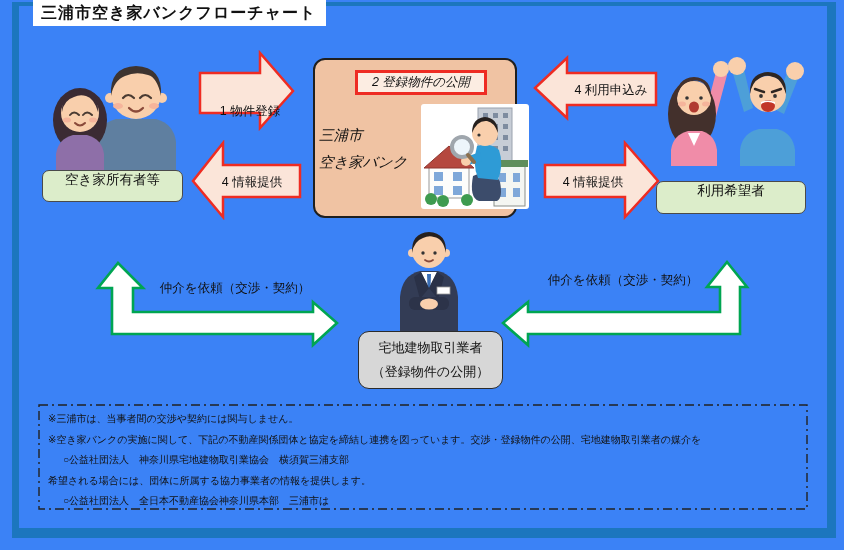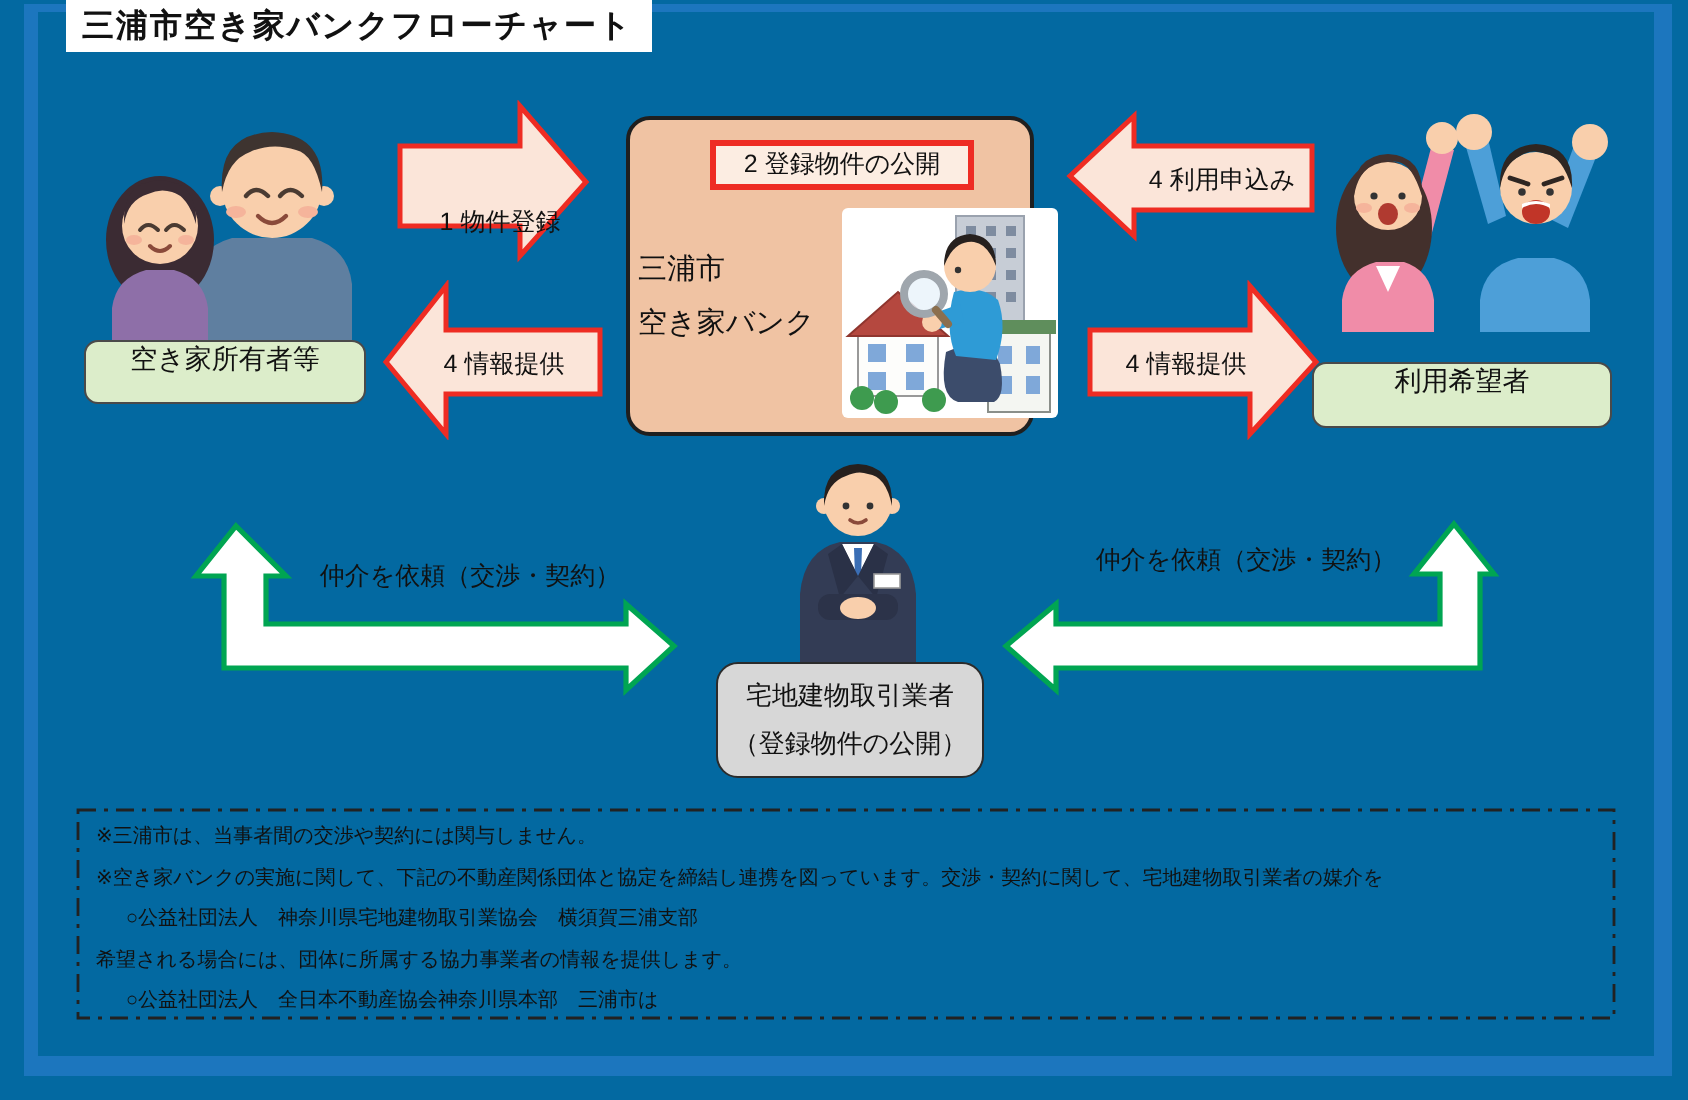--- a/index.html
+++ b/index.html
@@ -1,17 +1,17 @@
 <!DOCTYPE html>
 <html lang="ja"><head>
 <meta charset="utf-8">
 <style>
   html,body{margin:0;padding:0;background:#fff;}
   .page{
-    position:relative;width:844px;height:550px;background:#0369a1;overflow:hidden;
+    position:relative;width:844px;height:550px;background:#3b82f6;overflow:hidden;
     font-family:"Liberation Sans","DejaVu Sans",sans-serif;color:#1a1a1a;
   }
   .abs{position:absolute;}
   
   .frame{
     left:12px;top:2px;width:824px;height:536px;box-sizing:border-box;
     border:solid #1C76BE;border-width:4px 9px 10px 7px;
   }
   .title{
     left:33px;top:0;margin:0;padding:3px 10px 2px 8px;background:#fff;z-index:3;
@@ -21,21 +21,21 @@
   .label-box{
     box-sizing:border-box;border:1.6px solid #4a4a4a;border-radius:7px;
     display:flex;justify-content:center;text-align:center;
     font-size:13.5px;color:#111;z-index:2;
   }
   .green-box{background:#DCEDCA;}
   .gray-box{background:#D7D7D7;border-radius:11px;border-color:#2b2b2b;flex-direction:column;line-height:24px;font-size:13px;}
   
   .center-box{
     left:313px;top:58px;width:204px;height:160px;box-sizing:border-box;
-    background:#F0C3A3;border:2px solid #1f1f1f;border-radius:12px;
+    background:#F0C3A3;border:2px solid #1f1f1f;border-radius:12px;font-style:italic;
   }
   .badge{
     position:absolute;left:40px;top:10px;width:132px;height:25px;box-sizing:border-box;
     background:#FCEDE2;border:3px solid #EE2C23;
     display:flex;align-items:center;justify-content:center;font-size:12.5px;color:#111;
   }
   .bank-name{position:absolute;left:4px;top:62px;width:106px;text-align:left;font-size:14.5px;line-height:27px;color:#111;}
   .scene-wrap{position:absolute;left:106px;top:44px;width:108px;height:105px;background:#fff;border-radius:3px;}
   
   .arrow-text{font-size:12.5px;color:#111;text-align:center;z-index:2;}
@@ -210,29 +210,29 @@
     <rect x="19" y="70" width="40" height="13" rx="6" fill="#2C3349"></rect>
     <ellipse cx="39" cy="77" rx="9" ry="5.5" fill="#F9CFAC"></ellipse>
     <circle cx="22" cy="26" r="4" fill="#F9CFAC"></circle>
       <circle cx="56" cy="26" r="4" fill="#F9CFAC"></circle>
     <circle cx="39" cy="24" r="17" fill="#F9CFAC"></circle>
     <path d="M22,26 Q21,6 39,5 Q57,6 56,26 Q53,11 44,10 Q39,8 33,11 Q24,14 22,26 Z" fill="#26201E"></path>
     <circle cx="33" cy="26" r="1.7" fill="#333"></circle>
       <circle cx="45" cy="26" r="1.7" fill="#333"></circle>
     <path d="M35,33 q4,3 8,0" stroke="#8a4a3a" stroke-width="1.8" fill="none" stroke-linecap="round"></path>
   </svg>
-  <div class="abs label-box gray-box" style="left:358px;top:331px;width:134px;height:58px;">
+  <div class="abs label-box gray-box" style="left:358px;top:331px;width:145px;height:58px;">
     <div>宅地建物取引業者</div>
     <div>（登録物件の公開）</div>
   </div>
 
   <svg class="abs" style="left:38px;top:404px;" width="770" height="106" viewBox="0 0 770 106">
     <rect x="1" y="1" width="768" height="104" fill="none" stroke="#222" stroke-width="1.4" stroke-dasharray="9 4 2 4"></rect>
   </svg>
   <div class="abs notes">
     <div class="note-line">※三浦市は、当事者間の交渉や契約には関与しません。</div>
-    <div class="note-line">※空き家バンクの実施に関して、下記の不動産関係団体と協定を締結し連携を図っています。交渉・契約に関して、宅地建物取引業者の媒介を</div>
+    <div class="note-line">※空き家バンクの実施に関して、下記の不動産関係団体と協定を締結し連携を図っています。交渉・登録物件の公開、宅地建物取引業者の媒介を</div>
     <div class="note-line indent">○公益社団法人　神奈川県宅地建物取引業協会　横須賀三浦支部</div>
     <div class="note-line">希望される場合には、団体に所属する協力事業者の情報を提供します。</div>
     <div class="note-line indent">○公益社団法人　全日本不動産協会神奈川県本部　三浦市は</div>
   </div>
 
 </div>
 
 </body></html>

